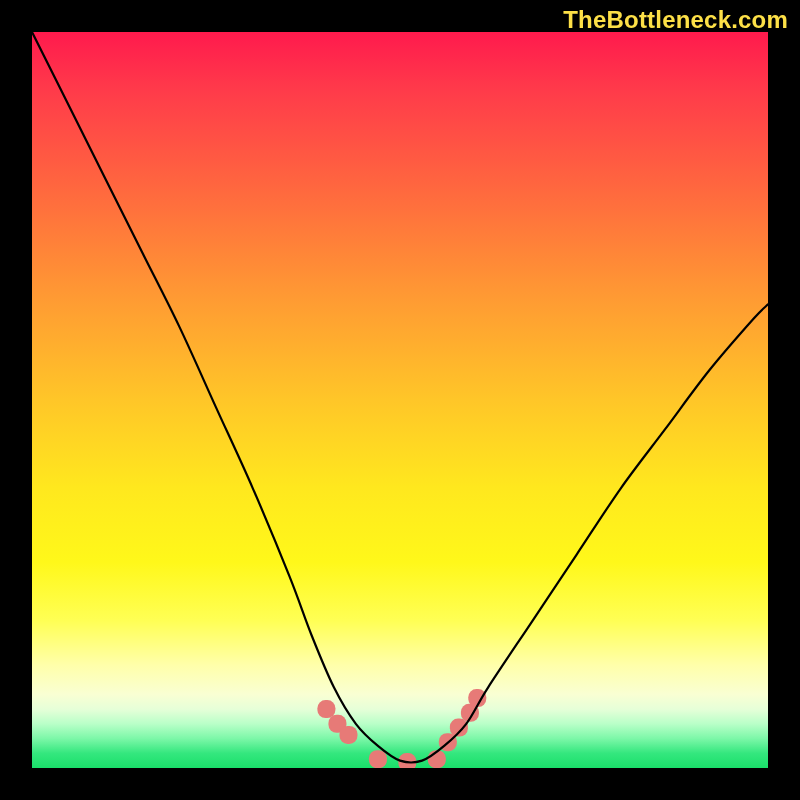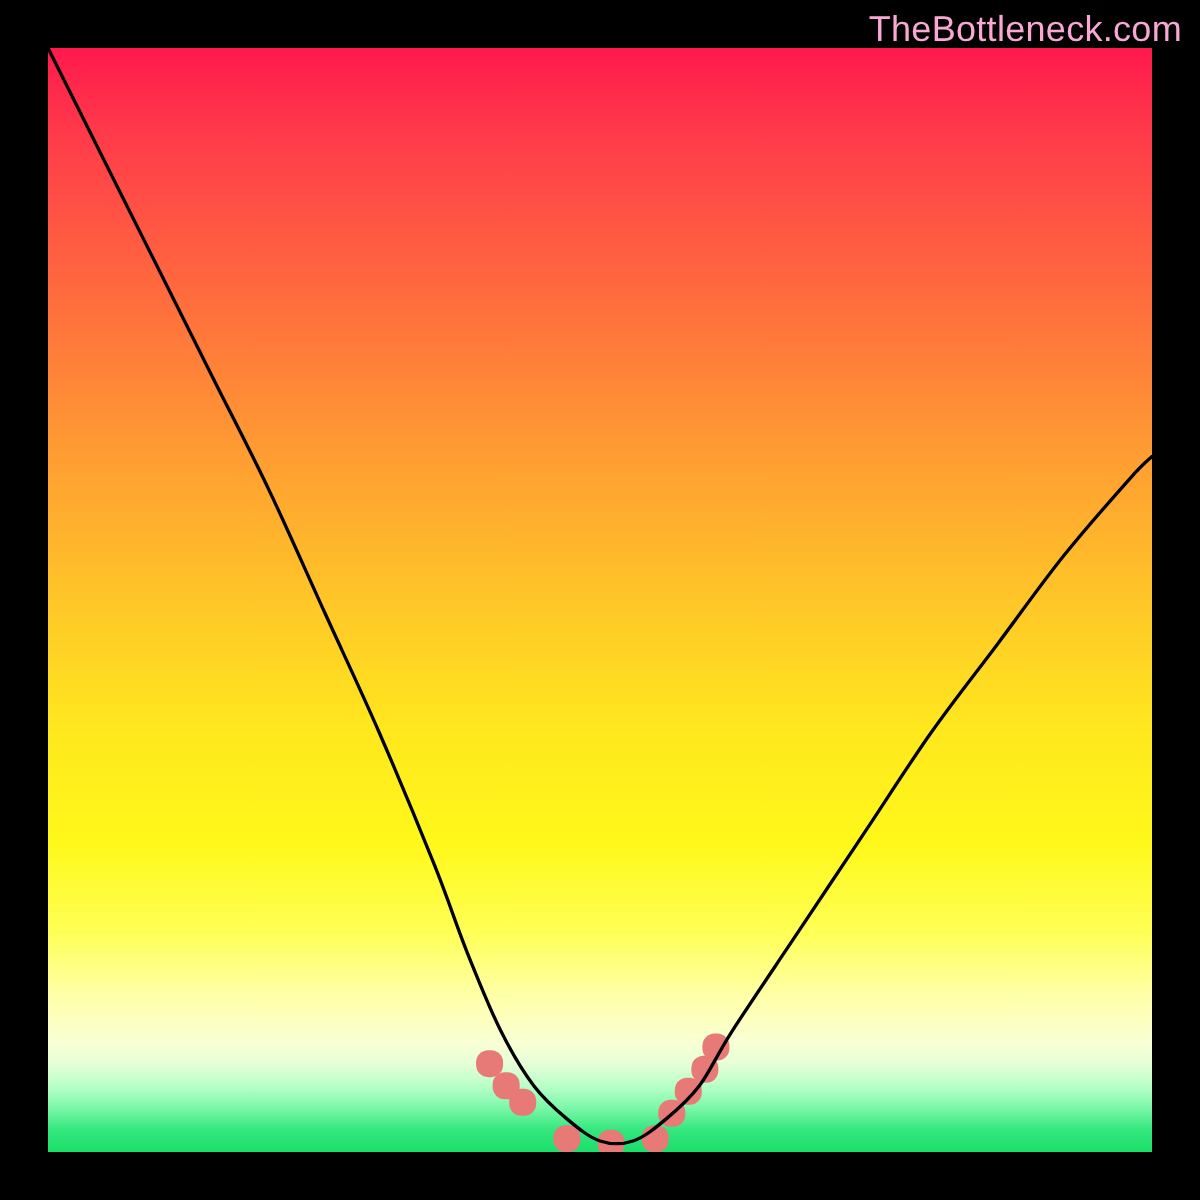--- a/index.html
+++ b/index.html
@@ -44,23 +44,23 @@
       #b9ffc8 94%,
       #7cf7a8 96%,
       #34e77e 98%,
       #1adf6a 100%
     );
   }
   .watermark {
     position: absolute;
     top: 6px;
     right: 12px;
-    color: #f9a8d4;
+    color: #fde047;
     font-size: 24px;
-    font-weight: 400;
+    font-weight: 700;
     letter-spacing: 0.2px;
     user-select: none;
   }
   svg.curve {
     position: absolute;
     left: 0; top: 0;
     width: 736px;
     height: 736px;
   }
 </style>

